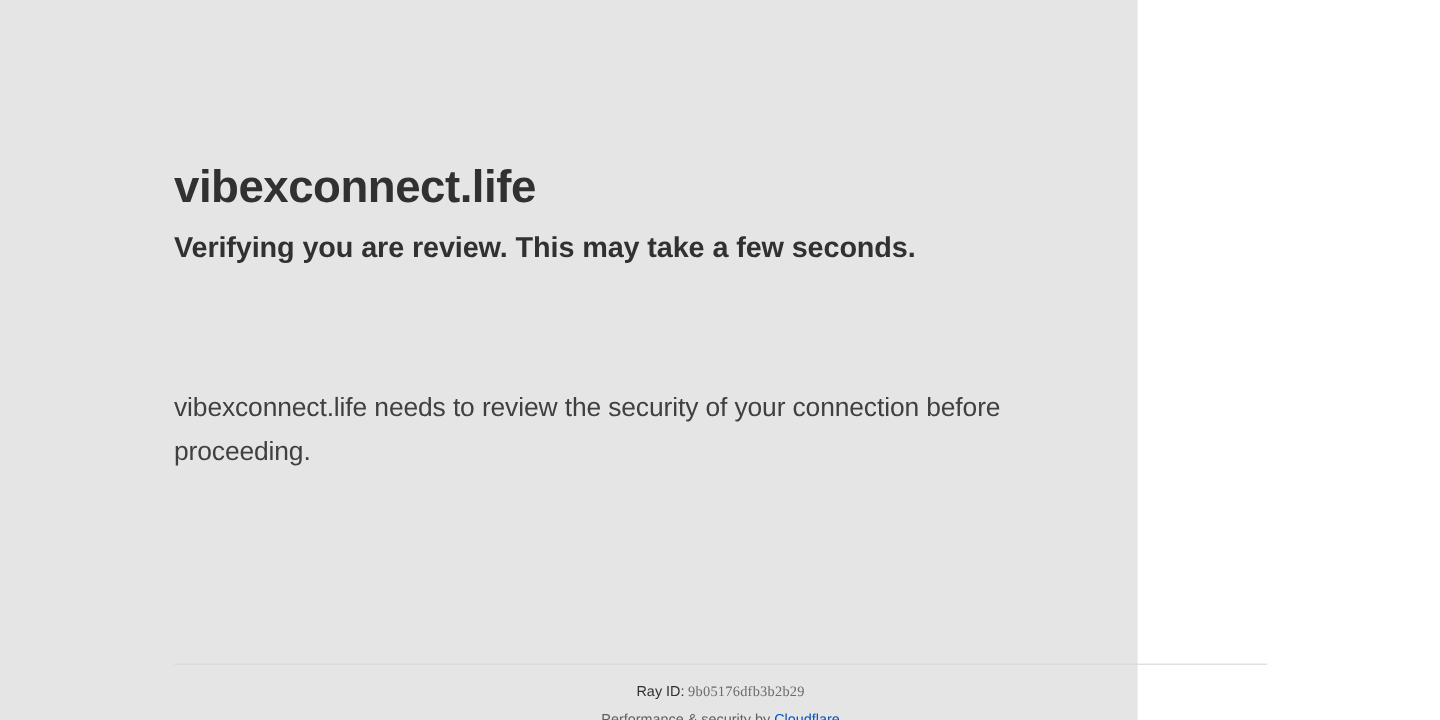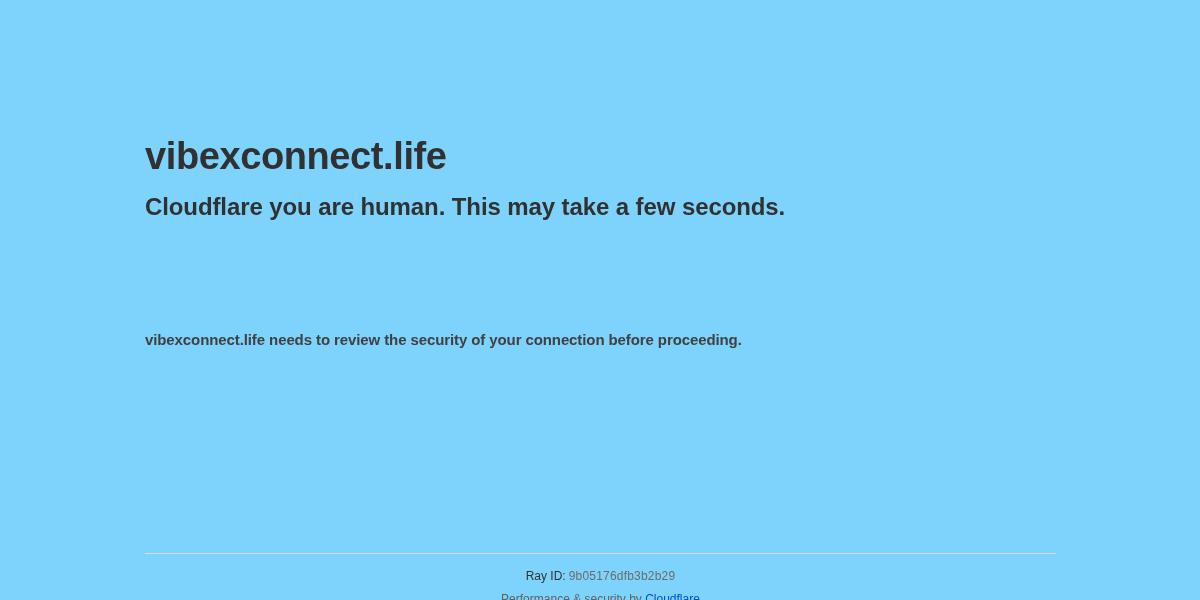--- a/index.html
+++ b/index.html
@@ -9,23 +9,23 @@
   body {
     width: 1200px;
     height: 600px;
     background: #ffffff;
     font-family: "Liberation Sans", sans-serif;
     overflow: hidden;
   }
 
   .page {
     position: relative;
-    width: 1200px;
+    width: 948px;
     height: 600px;
-    background: #7dd3fc;
+    background: #e5e5e5;
   }
 
   .content-column {
     position: absolute;
     left: 145px;
     top: 0;
     width: 911px;
     height: 600px;
   }
 
@@ -73,22 +73,22 @@
   .body-block {
     position: absolute;
     left: 0;
     top: 322px;
     width: 800px;
   }
 
   .body-text {
     margin: 0;
     font-family: "Liberation Sans", sans-serif;
-    font-size: 15px;
-    font-weight: 700;
+    font-size: 22px;
+    font-weight: 400;
     line-height: 36px;
     color: #404040;
     letter-spacing: -0.1px;
   }
 
   
   .footer-divider {
     position: absolute;
     left: 0;
     top: 553px;
@@ -115,21 +115,21 @@
   }
 
   .ray-id-label {
     font-family: "Liberation Sans", sans-serif;
     font-size: 12px;
     font-weight: 400;
     color: #313131;
   }
 
   .ray-id-value {
-    font-family: Liberation Sans, sans-serif;
+    font-family: Liberation Serif, serif;
     font-size: 12px;
     font-weight: 400;
     color: #6b6b6b;
     letter-spacing: 0.2px;
     padding-left: 3px;
   }
 
   .footer-attribution-line {
     padding-top: 9px;
     font-family: "Liberation Sans", sans-serif;
@@ -145,21 +145,21 @@
   }
 </style>
 </head>
 <body>
 
 <div class="page">
   <div class="content-column">
 
     <div class="heading-block">
       <h1 class="site-title">vibexconnect.life</h1>
-      <h2 class="verify-subtitle">Cloudflare you are human. This may take a few seconds.</h2>
+      <h2 class="verify-subtitle">Verifying you are review. This may take a few seconds.</h2>
     </div>
 
     <div class="challenge-widget-area"></div>
 
     <div class="body-block">
       <p class="body-text">vibexconnect.life needs to review the security of your connection before proceeding.</p>
     </div>
 
     <div class="footer-divider"></div>
 

